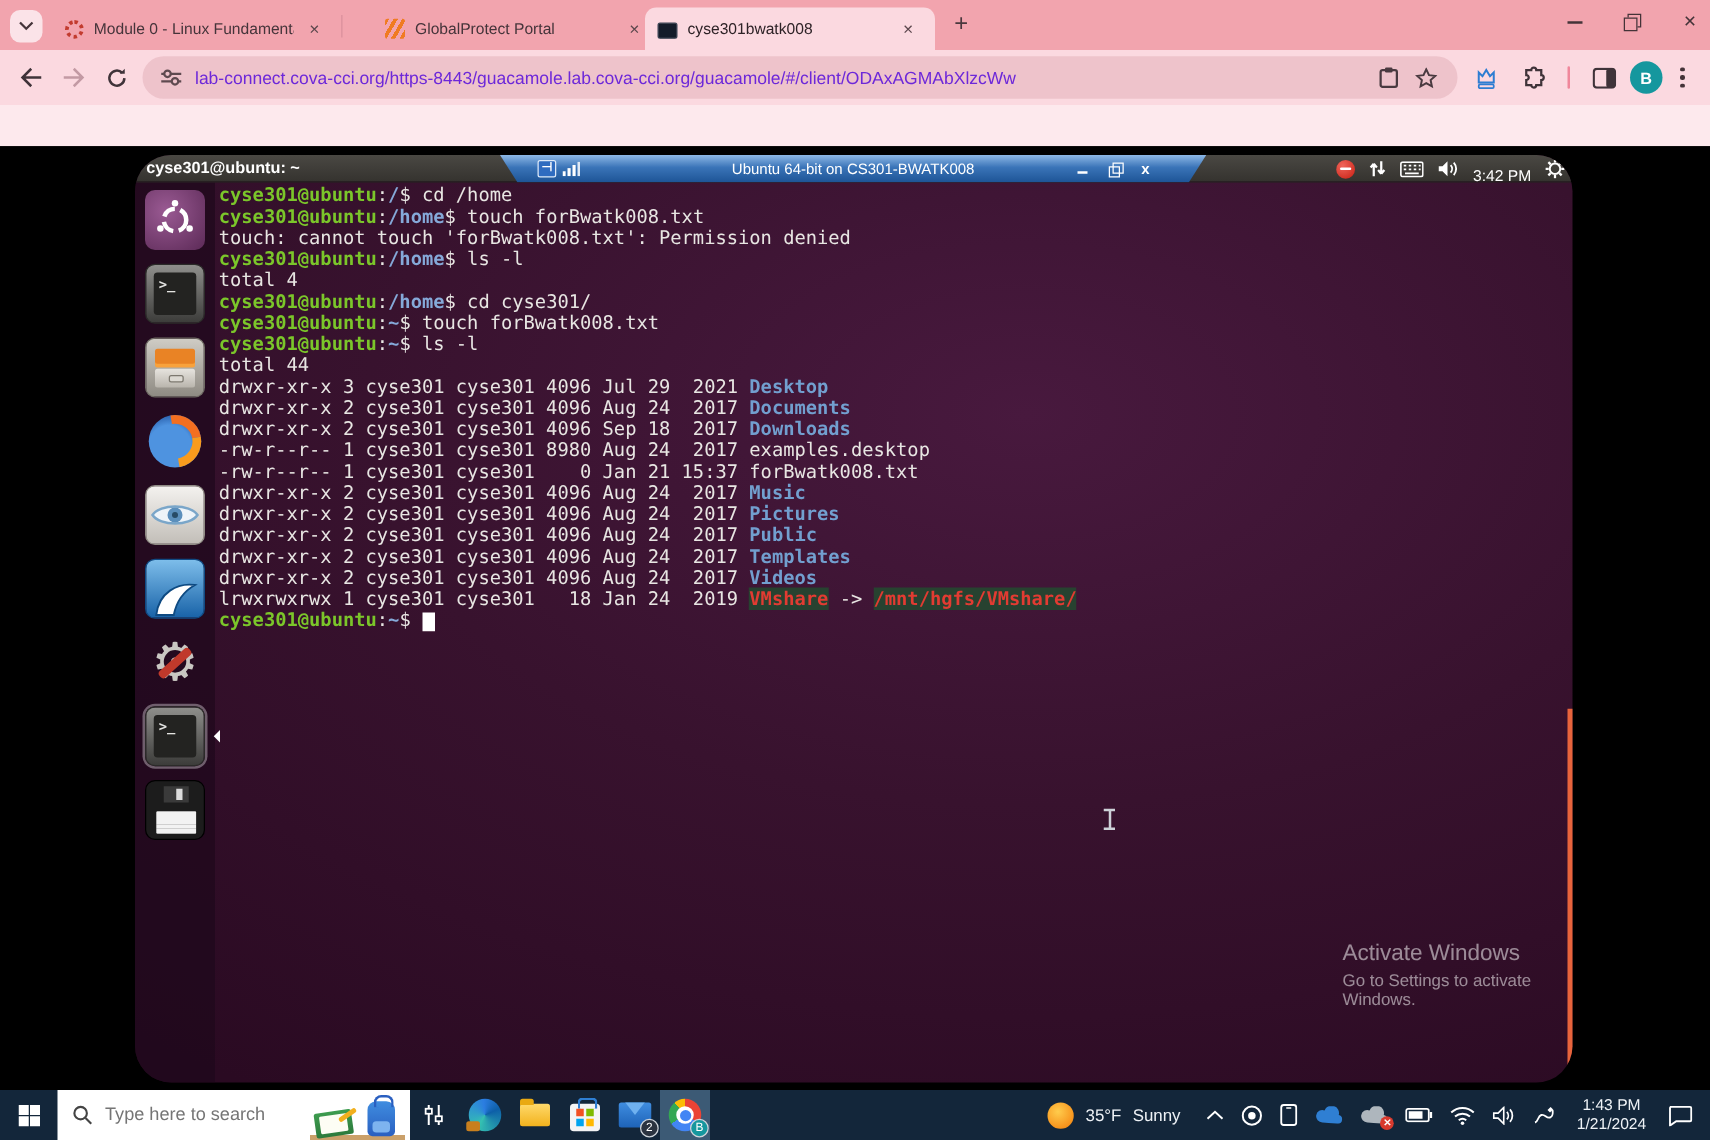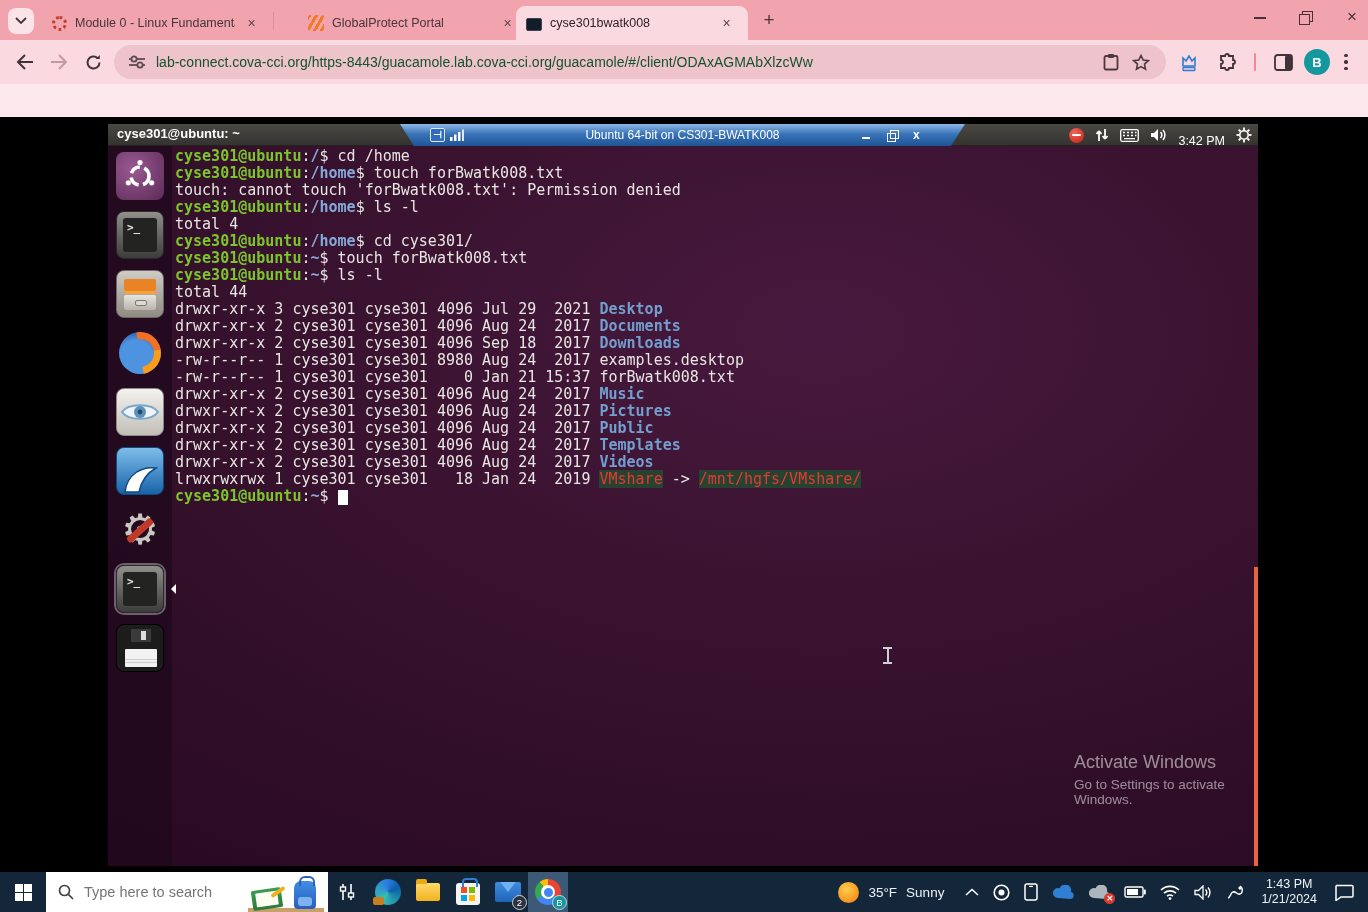--- a/index.html
+++ b/index.html
@@ -32,35 +32,35 @@
   .wc-min::after { content:""; position:absolute; left:2px; top:8px; width:12px; height:2px; background:#443338; }
   .wc-restore::before { content:""; position:absolute; left:4px; top:2px; width:9px; height:9px; border:1.6px solid #443338; }
   .wc-restore::after { content:""; position:absolute; left:1px; top:5px; width:9px; height:9px; border:1.6px solid #443338; background:var(--frame,#f2a4ae); }
   .wc-close { font-size:17px; line-height:15px; text-align:center; color:#443338; }
 
   .toolbar { position:absolute; left:0; top:40px; width:100%; height:44px;
     background:var(--toolbar,#fbd9e0); display:flex; align-items:center; }
   .nav-btn { width:34px; height:34px; display:flex; align-items:center; justify-content:center; cursor:pointer; flex:none; }
   .omnibox { height:34px; flex:1; margin:0 6px 0 4px; background:var(--omnibox,#eec3cb);
     border-radius:17px; display:flex; align-items:center; padding:0 10px 0 14px; cursor:text; }
-  .url { font-size:14px; color:#14532d; white-space:nowrap; overflow:hidden; flex:1; margin-left:10px; }
+  .url { font-size:14px; color:#6d28d9; white-space:nowrap; overflow:hidden; flex:1; margin-left:10px; }
   .pill-ic { width:30px; height:30px; display:flex; align-items:center; justify-content:center; cursor:pointer; flex:none; }
   .after-pill { display:flex; align-items:center; gap:4px; padding-right:10px; }
   .tb-divider { width:2px; height:18px; background:#f0879b; border-radius:2px; margin:0 6px; }
   .avatar { width:26px; height:26px; border-radius:50%; background:#15979e; color:#fff; font-size:13px;
     font-weight:bold; display:flex; align-items:center; justify-content:center; cursor:pointer; }
   .menu-dots { width:24px; height:24px; display:flex; flex-direction:column; align-items:center;
     justify-content:center; gap:3px; cursor:pointer; }
   .menu-dots i { width:3.4px; height:3.4px; border-radius:50%; background:#443338; }
   .understrip { position:absolute; left:0; top:84px; width:100%; height:33px; background:#fde9ed; }
 
   
   .page { position:absolute; left:0; top:117px; width:1368px; height:755px; background:#000; }
   .vm { position:absolute; left:108px; top:7px; width:1150px; height:742px; overflow:hidden;
-    background:radial-gradient(1100px 650px at 62% 28%, #48193e 0%, var(--purple,#38122e) 48%, #2a0a22 100%); }
+    background:radial-gradient(1100px 650px at 62% 28%, #48193e 0%, var(--purple,#38122e) 48%, #2a0a22 100%);border-radius:29px; }
 
   .vm-topbar { position:absolute; left:0; top:0; width:100%; height:22px;
     background:linear-gradient(#4a4843,#35332f); border-bottom:1px solid #23221f; z-index:5; }
   .vm-title { position:absolute; left:9px; top:2px; color:#fff; font-weight:bold; font-size:13px; }
   .vmware-tab { position:absolute; left:292px; top:0; width:565px; height:22px;
     background:linear-gradient(#8db8e6 0%, #3a74b8 45%, #1d5496 100%);
     clip-path:polygon(0 0,100% 0,calc(100% - 14px) 100%,14px 100%);
     display:flex; align-items:center; color:#fff; }
   .vmw-left { display:flex; align-items:center; gap:5px; margin-left:30px; }
   .vmw-pin { width:15px; height:14px; background:#2f6cc0; border:1px solid #dce9f8; border-radius:2px;
@@ -108,21 +108,21 @@
     background-image:linear-gradient(#f2f2f2 55%, #cfcfcf 55% 60%, #f2f2f2 60% 75%, #cfcfcf 75% 80%, #f2f2f2 80%); }
 
   
   .term { position:absolute; left:67px; top:24px; right:10px; bottom:0; z-index:2;
     font-family:"DejaVu Sans Mono",monospace; font-size:15px; line-height:17px; cursor:text; }
   .term-line { white-space:pre; }
   .c-user { color:var(--t-user,#7bc62a); font-weight:bold; }
   .c-path { color:var(--t-path,#85a9d9); font-weight:bold; }
   .c-dir  { color:var(--t-dir,#729fcf); font-weight:bold; }
   .c-fg   { color:var(--t-fg,#e8e6e3); }
-  .c-orphan { color:var(--t-orphan-fg,#e23b32); background:var(--t-orphan-bg,#274230); font-weight:normal; }
+  .c-orphan { color:var(--t-orphan-fg,#e23b32); background:var(--t-orphan-bg,#274230); font-weight:bold; }
   .c-cursor { display:inline-block; width:10px; height:15px; background:var(--t-cursor,#fff); vertical-align:-2px; }
 
   .ibeam { position:absolute; left:775px; top:523px; width:9px; height:17px; z-index:3; }
   .ibeam i { position:absolute; background:#cdd1d8; }
   .ibeam .v { left:4px; top:1px; width:1.6px; height:15px; }
   .ibeam .h1 { left:0; top:0; width:9px; height:1.6px; }
   .ibeam .h2 { left:0; bottom:0; width:9px; height:1.6px; }
 
   .watermark { position:absolute; left:966px; top:628px; z-index:3; color:rgba(255,255,255,.52); }
   .wm1 { font-size:18px; }

